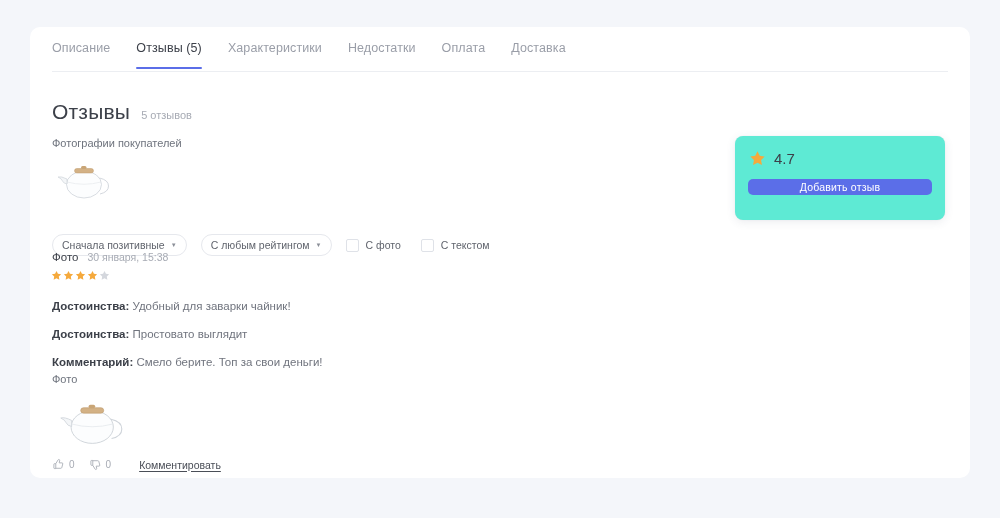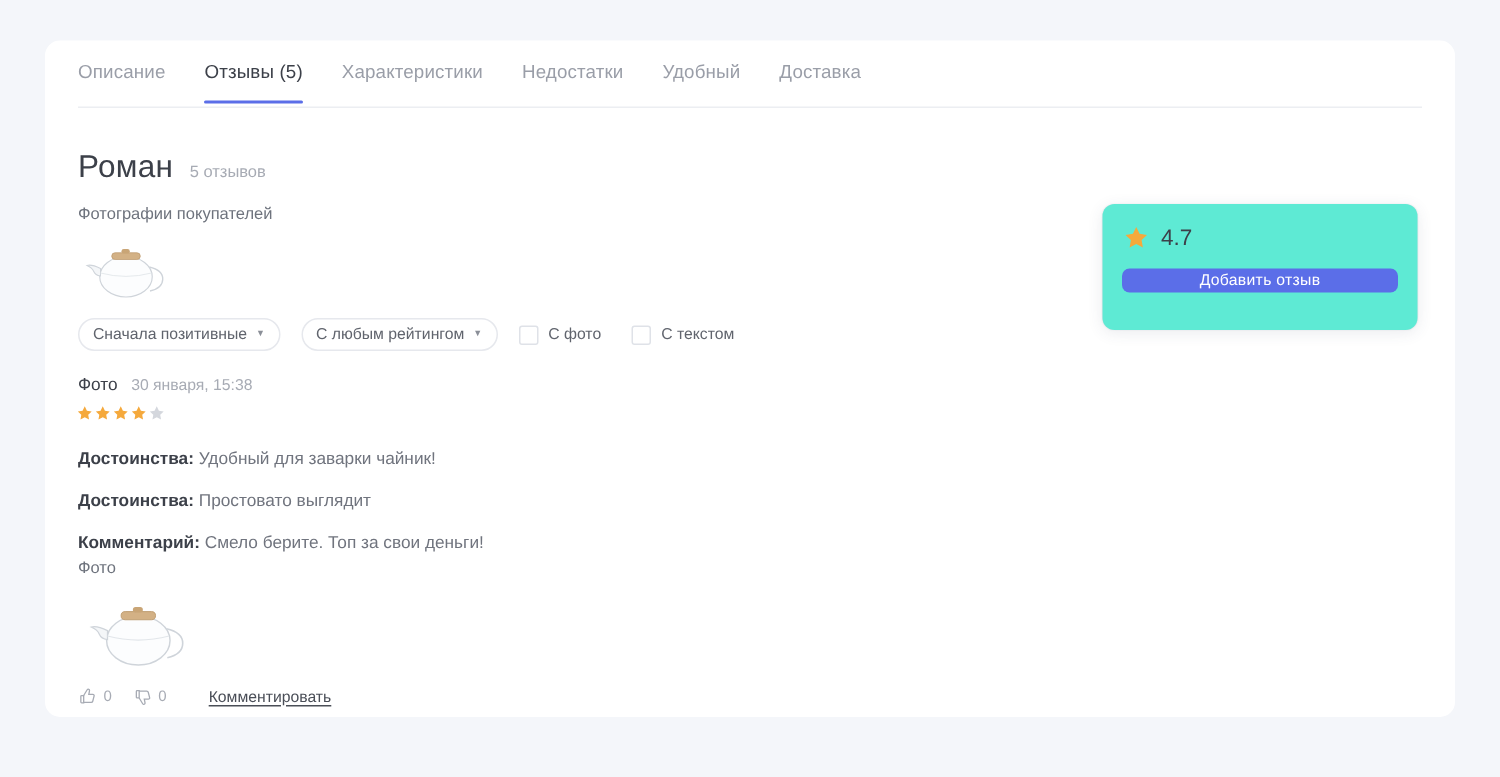--- a/index.html
+++ b/index.html
@@ -128,21 +128,21 @@
     top: 362px;
     width: 78px;
     height: 58px;
     cursor: pointer;
   }
 
   
   .filters {
     position: absolute;
     left: 22px;
-    top: 185px;
+    top: 207px;
     display: flex;
     align-items: center;
   }
 
   .pill {
     display: inline-flex;
     align-items: center;
     height: 22px;
     padding: 0 9px;
     border: 1px solid #e6e8ed;
@@ -326,30 +326,30 @@
         <span>Отзывы (5)</span>
         <span class="tab-underline"></span>
       </div>
       <div class="tab">
         <span>Характеристики</span>
       </div>
       <div class="tab">
         <span>Недостатки</span>
       </div>
       <div class="tab">
-        <span>Удобный</span>
+        <span>Оплата</span>
       </div>
       <div class="tab">
         <span>Доставка</span>
       </div>
     </div>
     <div class="tabs-divider"></div>
 
     <div class="heading-row">
-      <span class="heading-title">Роман</span>
+      <span class="heading-title">Отзывы</span>
       <span class="heading-count">5 отзывов</span>
     </div>
 
     <div class="photos-label">Фотографии покупателей</div>
 
     <div class="buyer-photos">
       <svg class="teapot-thumb" viewBox="0 0 124 96">
         <ellipse cx="64" cy="63" rx="35" ry="27" fill="#fcfdfe" stroke="#cfd4da" stroke-width="1.6"></ellipse>
         <path d="M95 50 q18 4 18 16 q0 12 -17 16" fill="none" stroke="#cfd4da" stroke-width="1.8"></path>
         <path d="M30 52 q-12 -6 -18 -4 q7 3 9 8 q2 5 9 6 z" fill="#f4f6f8" stroke="#cfd4da" stroke-width="1.4"></path>

